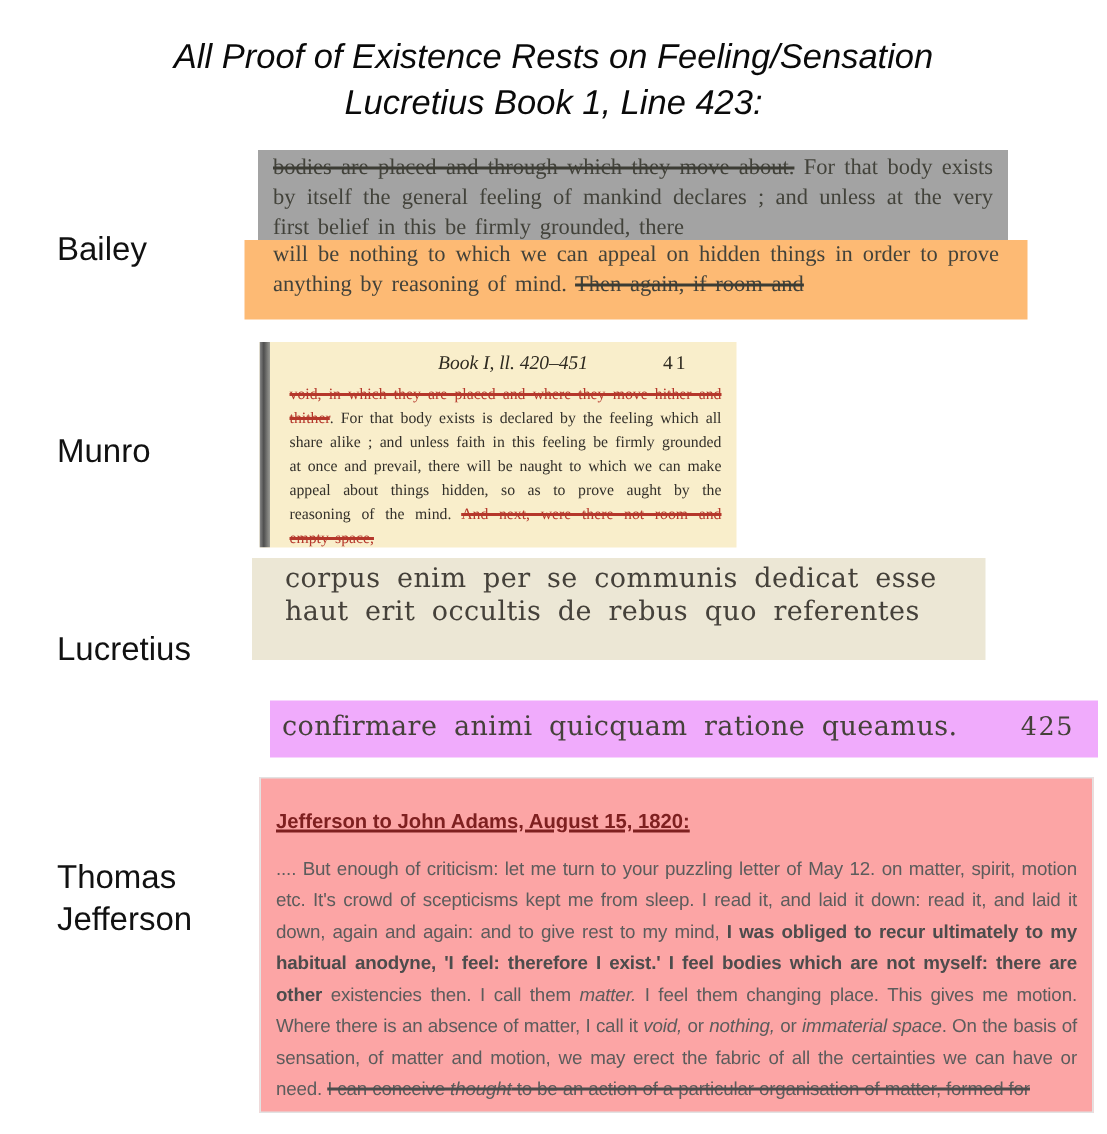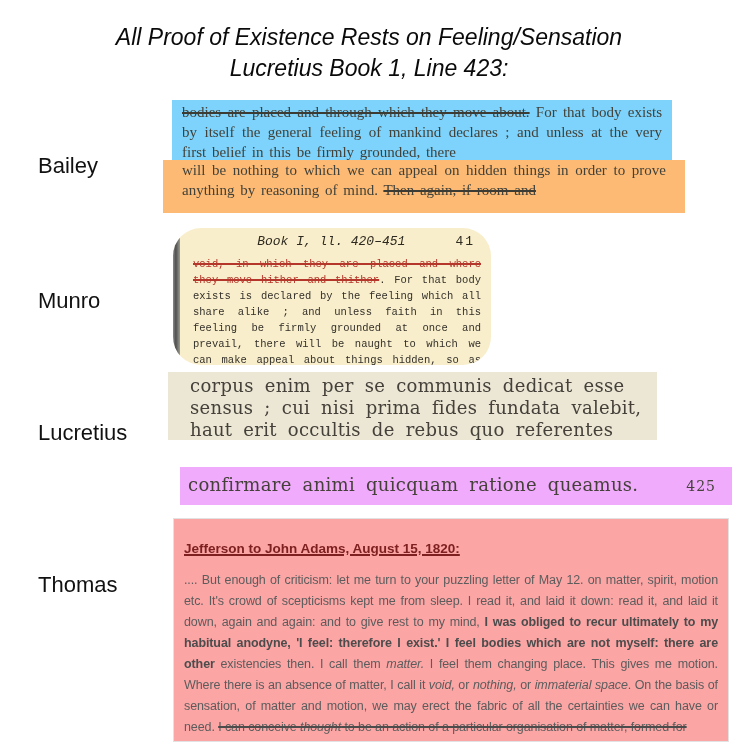--- a/index.html
+++ b/index.html
@@ -19,63 +19,63 @@
   }
   
   .bookpara{
     font-family:"Liberation Serif",serif;
     text-align:justify;
   }
   .strike-dark{text-decoration:line-through;text-decoration-thickness:2px;text-decoration-color:#3c3c34;}
   .strike-red{color:#b5372b;text-decoration:line-through;text-decoration-thickness:2px;text-decoration-color:#b5372b;}
   
   .bailey-a{
-    left:172px;top:100px;width:500px;height:60px;background:#7dd3fc;
+    left:172px;top:100px;width:500px;height:60px;background:#a3a3a3;
     padding:2px 10px 0 10px;box-sizing:border-box;
     color:#42423a;font-size:15px;line-height:20px;word-spacing:2px;
   }
   .bailey-b{
     left:163px;top:160px;width:522px;height:53px;background:#fdba74;
     padding:0 19px;box-sizing:border-box;overflow:hidden;
     color:#42423a;font-size:15px;line-height:20px;word-spacing:2px;
   }
   .partial-line{opacity:.8;}
   
   .munro{
     left:173px;top:228px;width:318px;height:137px;background:#f9eecb;
     box-sizing:border-box;padding:6px 10px 0 20px;overflow:hidden;
-    font-family:Liberation Mono, monospace;color:#33302a;
-    font-size:10.5px;line-height:16px;border-radius:28px;
+    font-family:Liberation Serif, serif;color:#33302a;
+    font-size:10.5px;line-height:16px;
   }
   .munro-gutter{
     position:absolute;left:0;top:0;width:7px;height:100%;
     background:linear-gradient(90deg,#8a8a8a,#4f4f4f 40%,#9a9a94);
   }
   .munro-head{
     display:flex;justify-content:flex-end;align-items:baseline;
     font-style:italic;font-size:13px;margin-bottom:6px;color:#2e2a20;
   }
-  .munro-head .pgnum{margin-left:42px;margin-right:6px;font-style:normal;letter-spacing:2px;}
+  .munro-head .pgnum{margin-left:42px;margin-right:22px;font-style:normal;letter-spacing:2px;}
   .munro-head .bookline{margin-right:8px;}
   .munro-body{text-align:justify;word-spacing:1.5px;}
   
   .lucretius-a{
     left:168px;top:372px;width:489px;height:68px;background:#ece7d5;
     box-sizing:border-box;padding:3px 0 0 22px;
     font-family:"DejaVu Serif","Liberation Serif",serif;
     color:#45413a;font-size:18px;line-height:22px;word-spacing:5px;letter-spacing:.3px;
   }
   .lucretius-b{
     left:180px;top:467px;width:552px;height:38px;background:#f0abfc;
     box-sizing:border-box;padding:7px 16px 0 8px;
     display:flex;justify-content:space-between;align-items:baseline;
     font-family:"DejaVu Serif","Liberation Serif",serif;
     color:#45413a;font-size:18px;word-spacing:5px;letter-spacing:.3px;
   }
-  .lucretius-b .lnum{font-size:14px;letter-spacing:1px;}
+  .lucretius-b .lnum{font-size:17px;letter-spacing:1px;}
   
   .jefferson{
     left:173px;top:518px;width:556px;height:224px;background:#fca5a5;
     border:1px solid #e2e2e2;box-sizing:border-box;
     padding:20px 10px 0 10px;overflow:hidden;
   }
   .jeff-link{
     color:#7e2020;font-weight:bold;font-size:13.5px;
     text-decoration:underline;text-decoration-thickness:1.5px;
     display:inline-block;margin-bottom:14px;cursor:pointer;
@@ -91,20 +91,21 @@
 <body>
 
 <div class="abs title" style="top:24px;">All Proof of Existence Rests on Feeling/Sensation</div>
 <div class="abs title" style="top:55px;">Lucretius Book 1, Line 423:</div>
 
 <div class="abs row-label" style="top:152px;">Bailey</div>
 <div class="abs row-label" style="top:287px;">Munro</div>
 <div class="abs row-label" style="top:419px;">Lucretius</div>
 <div class="abs row-label" style="top:571px;">
   <div>Thomas</div>
+  <div>Jefferson</div>
 </div>
 
 <div class="abs bailey-a bookpara">
   <span class="strike-dark">bodies are placed and through which they move about.</span><span> For that body exists by itself the general feeling of mankind declares ; and unless at the very first belief in this be firmly grounded, there</span>
 </div>
 <div class="abs bailey-b bookpara">
   <span>will be nothing to which we can appeal on hidden things in order to prove anything by reasoning of mind. </span><span class="strike-dark">Then again, if room and</span>
 </div>
 
 <div class="abs munro">
@@ -113,21 +114,20 @@
     <span class="bookline">Book I, ll. 420–451</span>
     <span class="pgnum">41</span>
   </div>
   <div class="munro-body">
     <span class="strike-red">void, in which they are placed and where they move hither and thither</span><span>. For that body exists is declared by the feeling which all share alike ; and unless faith in this feeling be firmly grounded at once and prevail, there will be naught to which we can make appeal about things hidden, so as to prove aught by the reasoning of the mind. </span><span class="strike-red">And next, were there not room and empty space,</span>
   </div>
 </div>
 
 <div class="abs lucretius-a">
   <div>corpus enim per se communis dedicat esse</div>
-  <div>sensus ; cui nisi prima fides fundata valebit,</div>
   <div>haut erit occultis de rebus quo referentes</div>
 </div>
 <div class="abs lucretius-b">
   <span>confirmare animi quicquam ratione queamus.</span>
   <span class="lnum">425</span>
 </div>
 
 <div class="abs jefferson">
   <span class="jeff-link">Jefferson to John Adams, August 15, 1820:</span>
   <div class="jeff-body">

